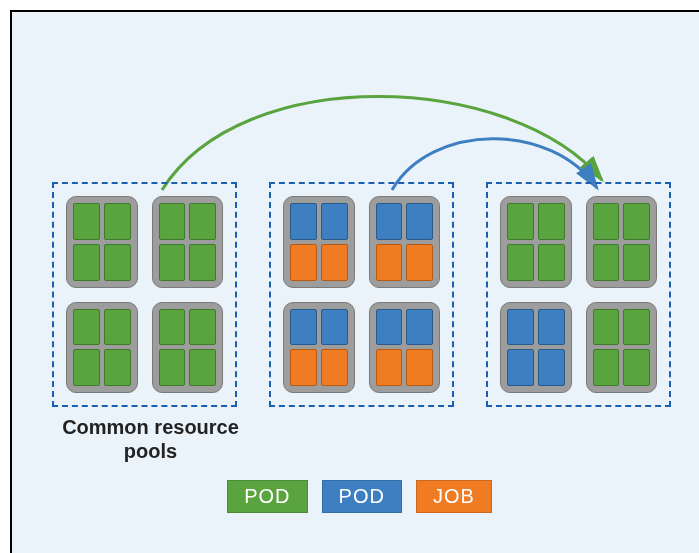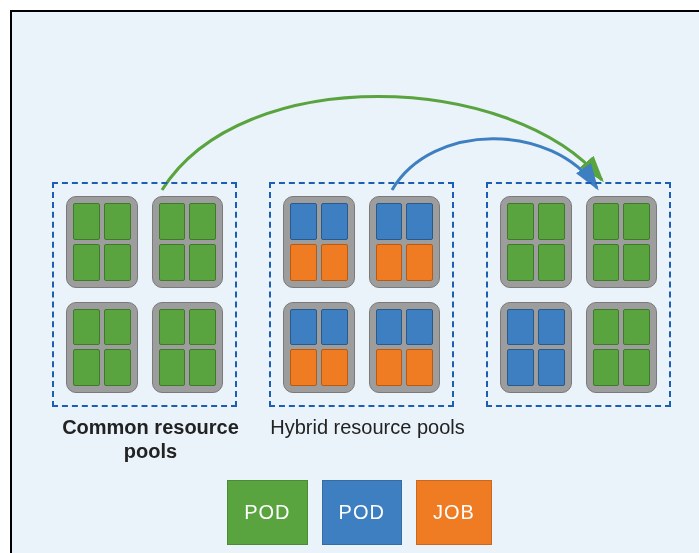--- a/index.html
+++ b/index.html
@@ -68,21 +68,21 @@
     position: absolute;
     top: 468px;
     left: 0; right: 0;
     display: flex;
     justify-content: center;
     gap: 14px;
   }
   .legend-item {
     color: #fff;
     font-size: 20px;
-    padding: 20px 16px;
+    padding: 4px 16px;
     letter-spacing: 1px;
     border: 1px solid rgba(0,0,0,0.15);
   }
   .lg { background: #5aa43f; }
   .lb { background: #3e7fc1; }
   .lo { background: #ef7b23; }
 
   .arrows {
     position: absolute;
     top: 0; left: 0;
@@ -191,21 +191,20 @@
         <div class="slot c-green"></div>
         <div class="slot c-green"></div>
         <div class="slot c-green"></div>
         <div class="slot c-green"></div>
       </div>
     </div>
   </div>
 
   <div class="labels">
     <div class="label label-1">Common resource pools</div>
-    <div class="label">Hybrid resource pools</div>
   </div>
 
   <div class="legend">
     <div class="legend-item lg">POD</div>
     <div class="legend-item lb">POD</div>
     <div class="legend-item lo">JOB</div>
   </div>
 
 </div>
 

